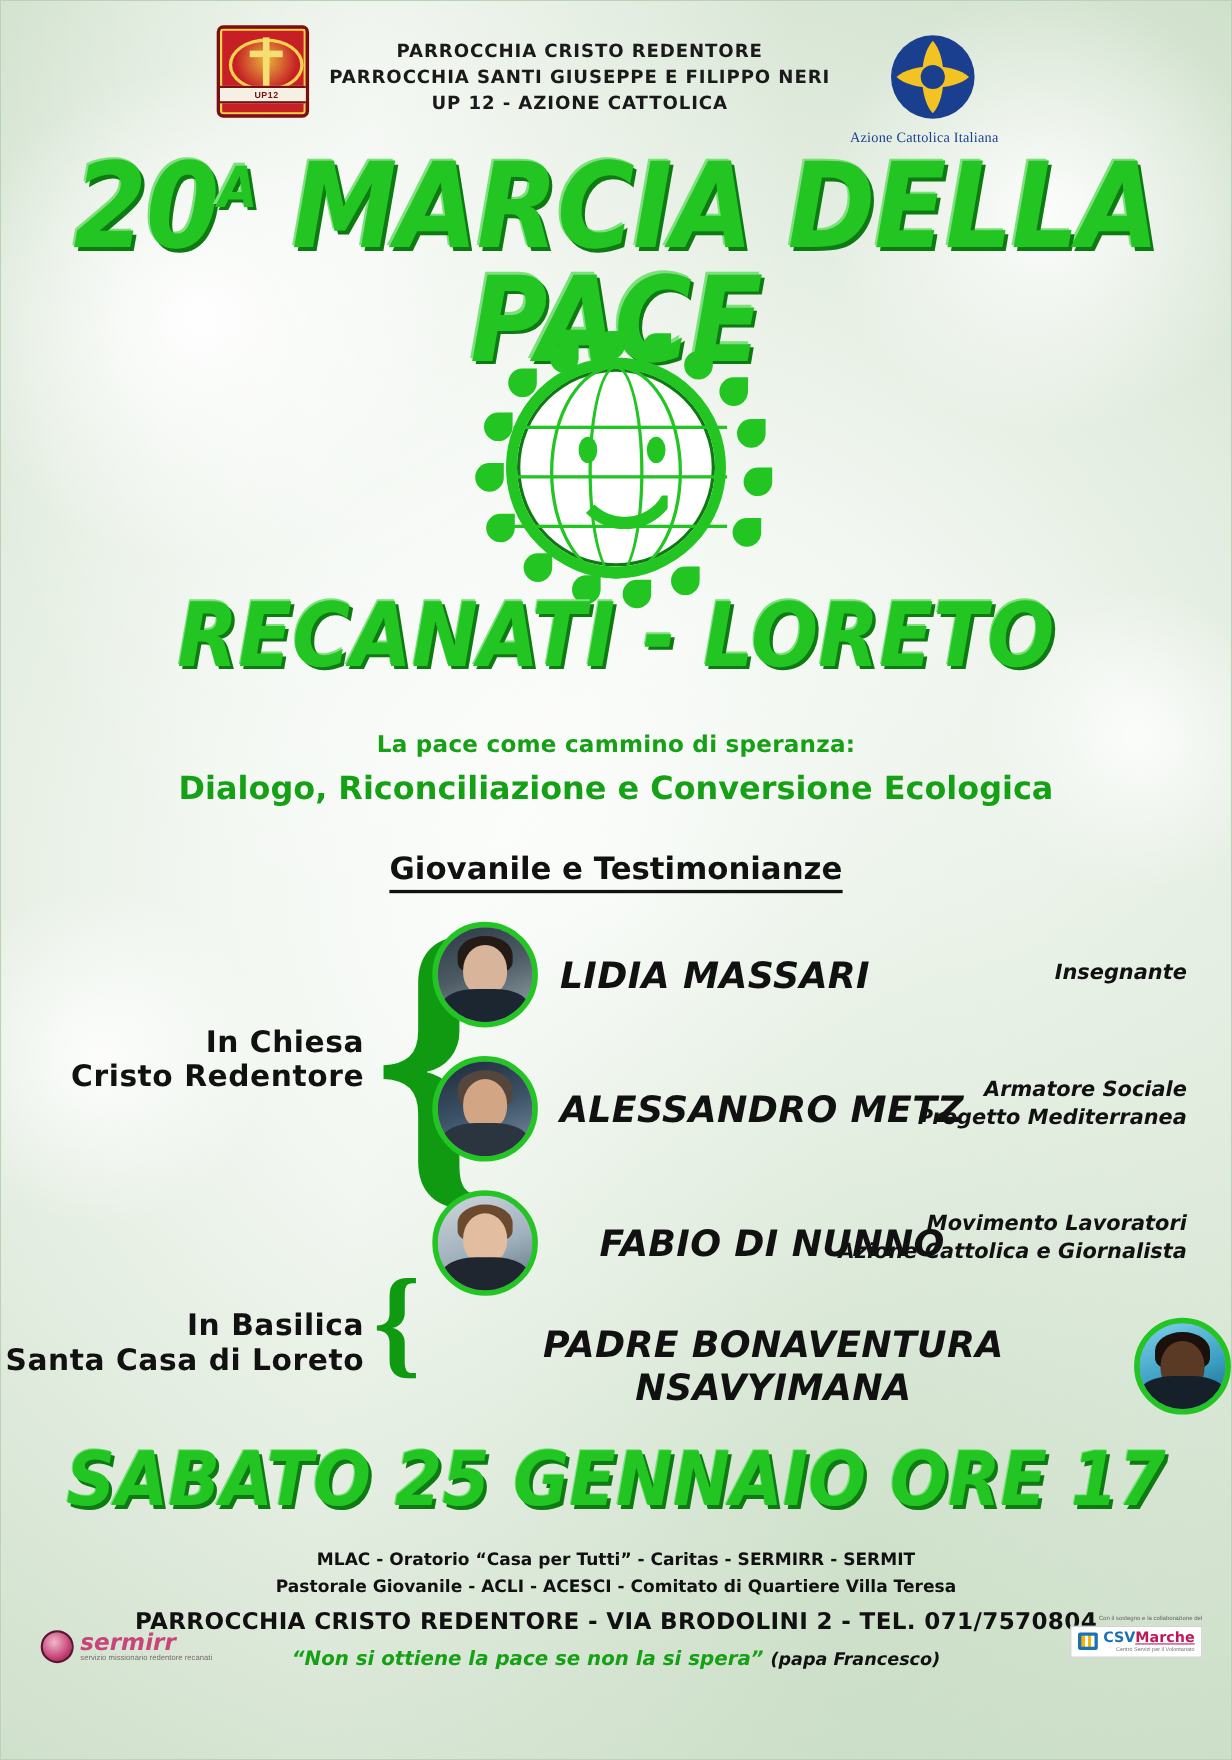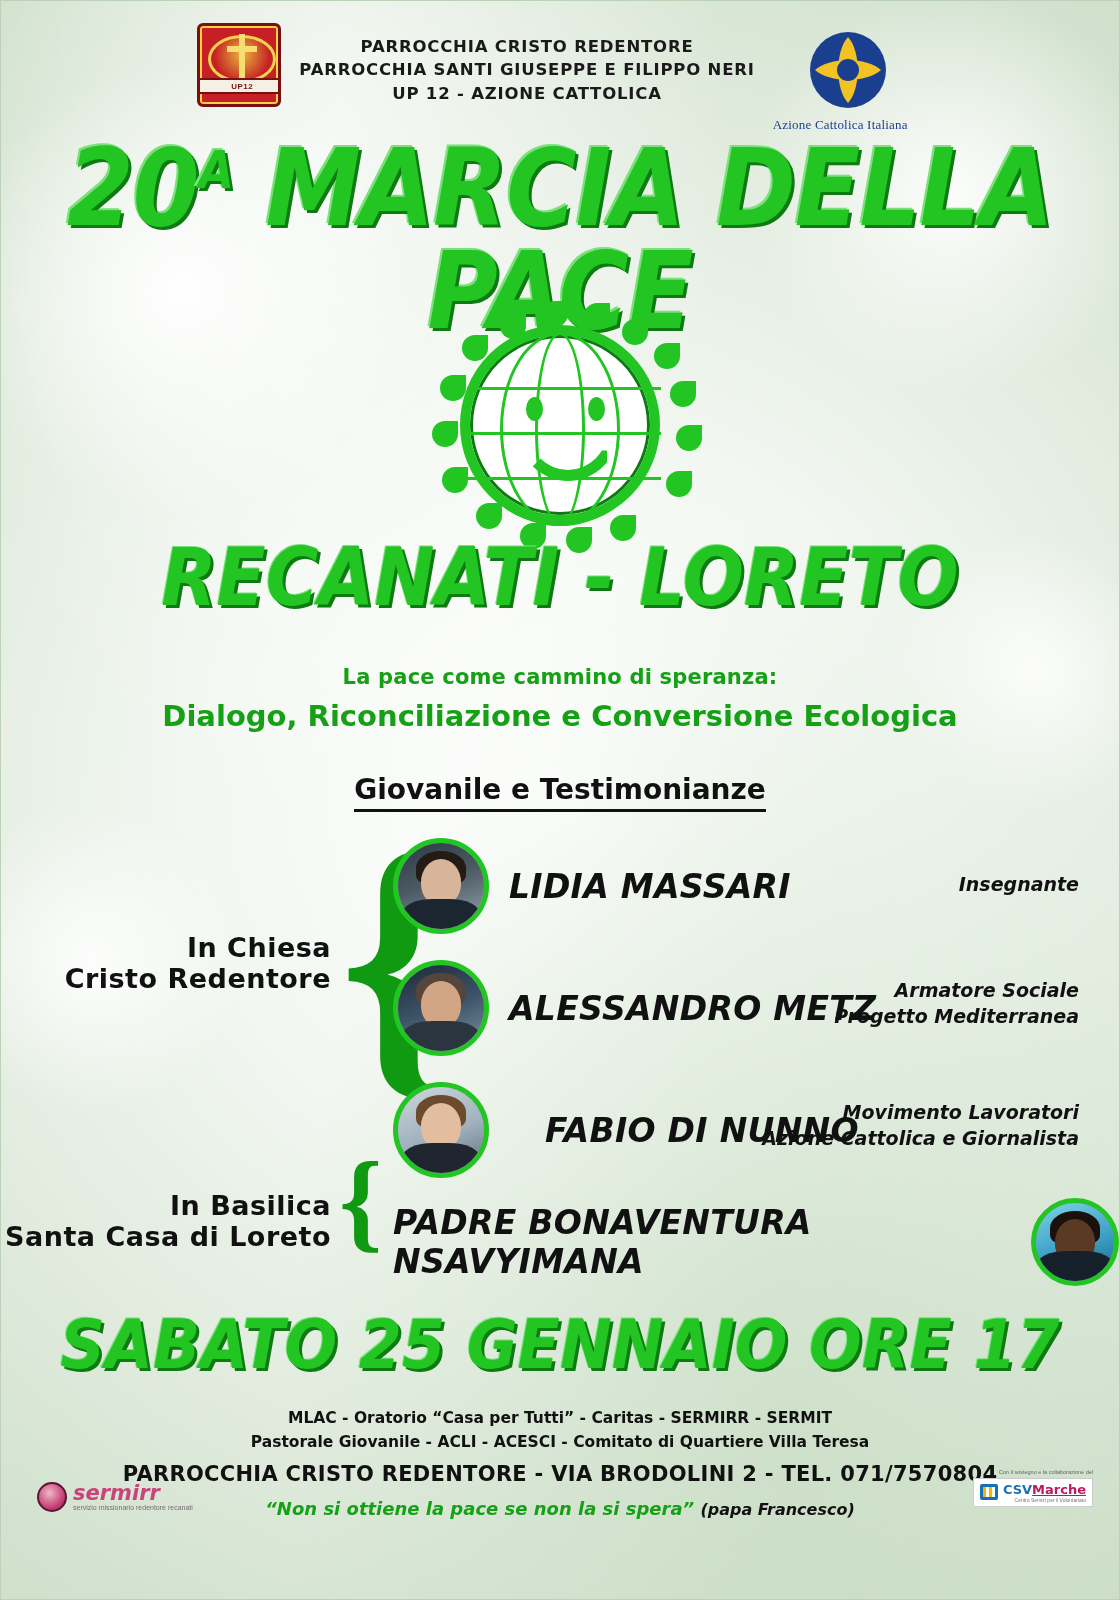--- a/index.html
+++ b/index.html
@@ -229,21 +229,21 @@
   .spk-role {
     position:absolute;
     font-family: "DejaVu Sans", sans-serif;
     font-weight: bold; font-style: italic; font-size: 19px; color:#111;
     text-align: right; right: 40px; line-height: 1.35;
   }
   .role-1 { top: 44px; }
   .role-2 { top: 150px; }
   .role-3 { top: 272px; }
 
-  .spk-4 { position:absolute; top: 370px; left: 378px; display:flex; align-items:center; }
+  .spk-4 { position:absolute; top: 370px; left: 378px; display:flex; align-items:center;text-align:center; }
   .spk-4 .spk-name { font-size: 33px; margin-left: 14px; }
   .spk-4 .avatar { width: 88px; height: 88px; margin-left: 18px; }
 
   
   .date {
     text-align:center; margin-top: 10px;
     font-family: "DejaVu Sans", sans-serif;
     font-weight: 900; font-style: italic; font-size: 62px;
     color: #22c522; transform: scaleY(1.1);
     text-shadow: 3px 3px 0 #0d7a12, -1px -1px 0 #7de07d;

